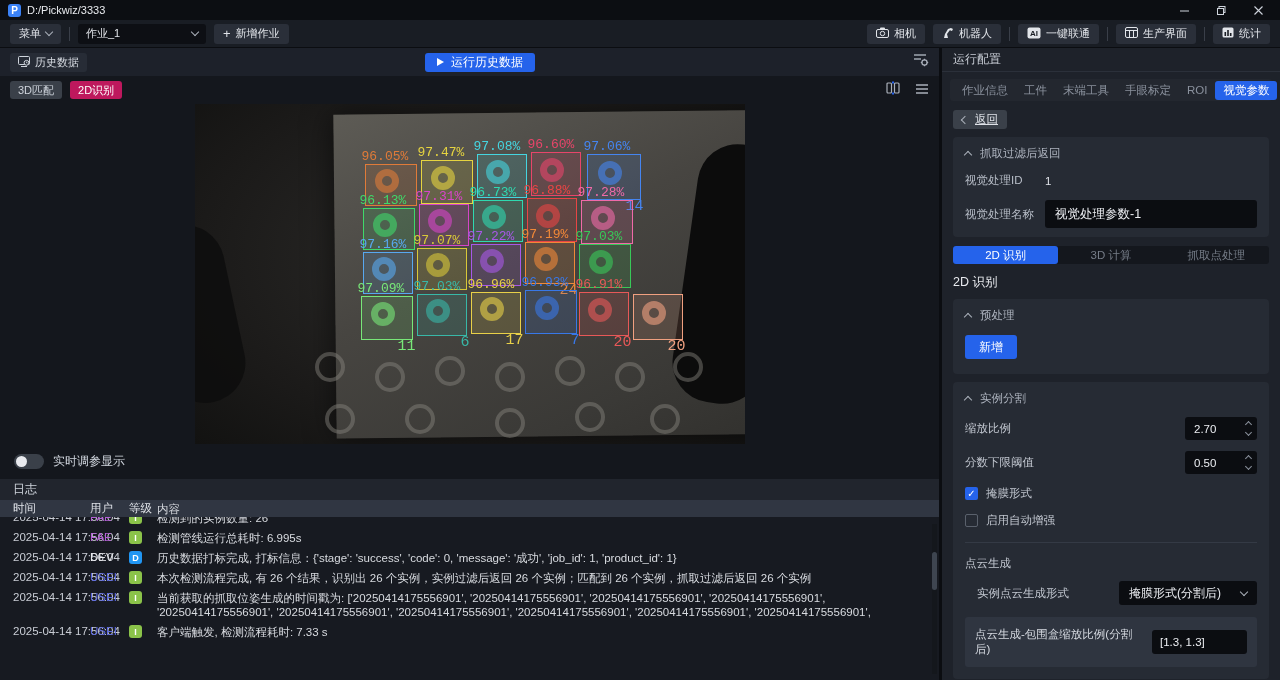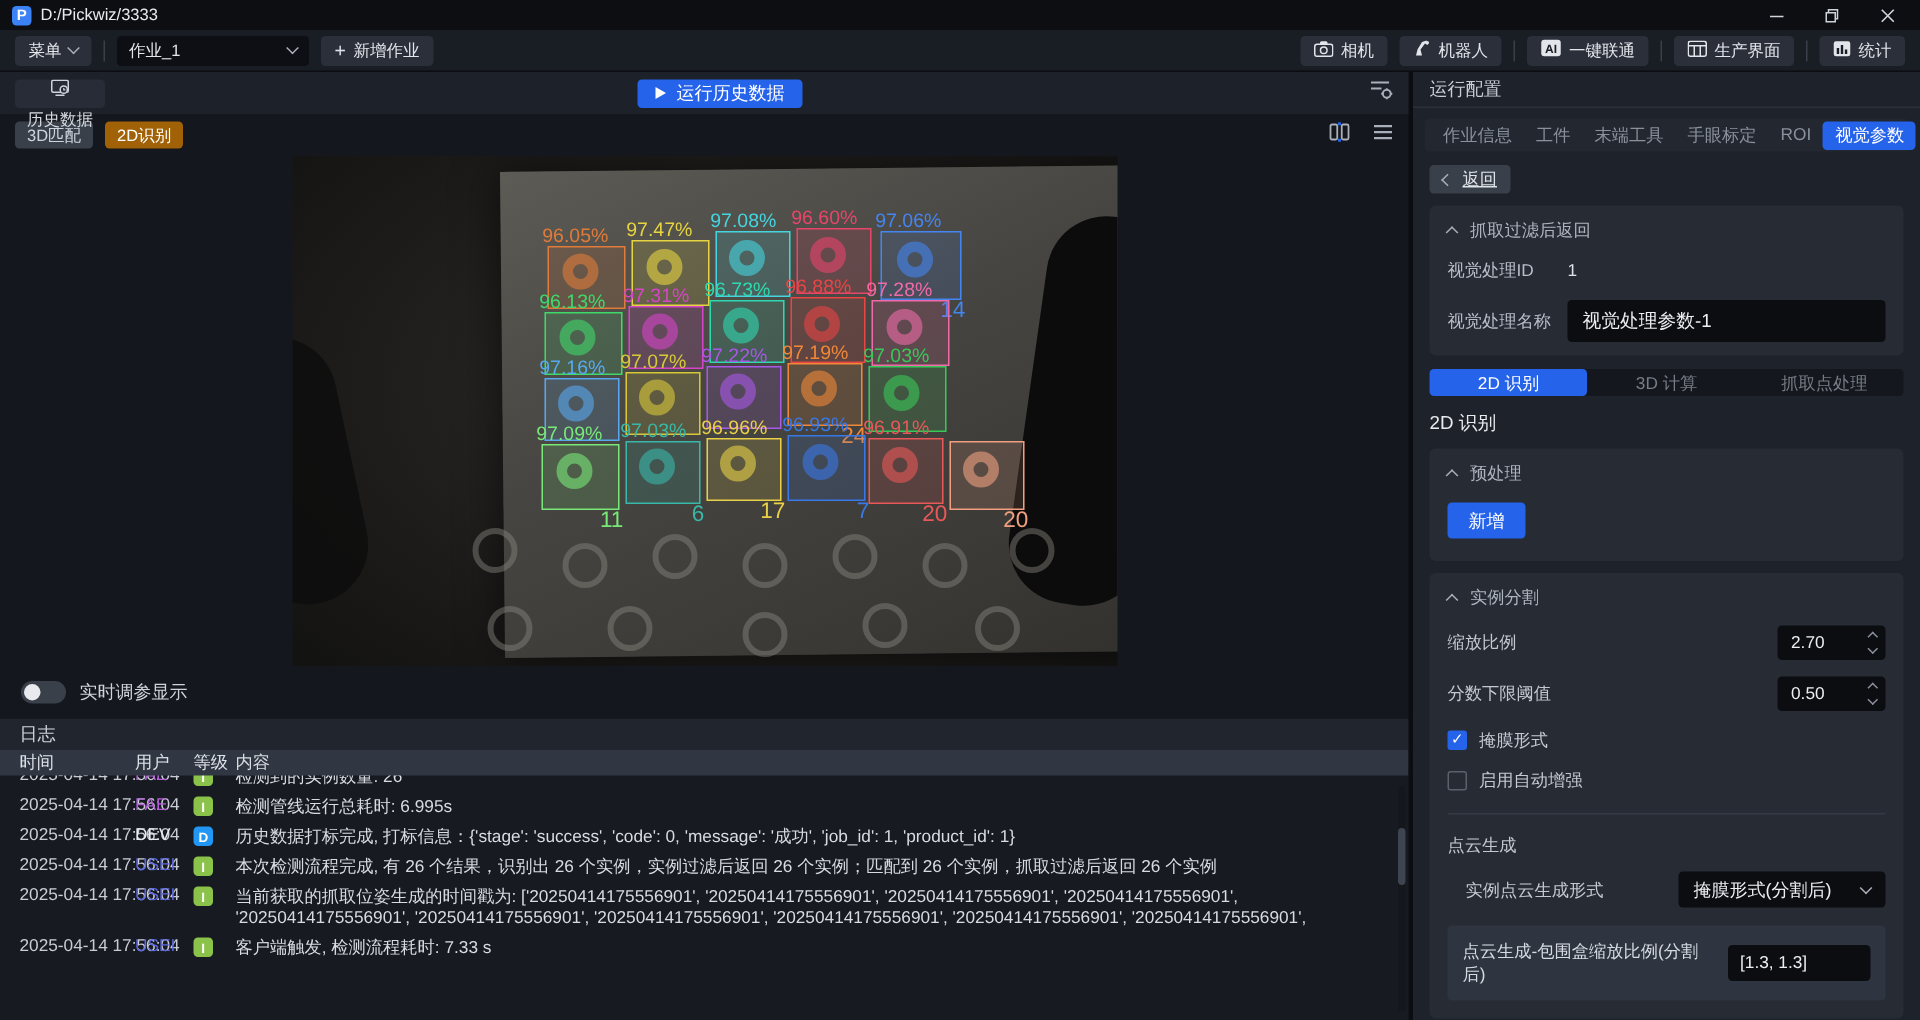--- a/index.html
+++ b/index.html
@@ -30,36 +30,36 @@
   .chev.up { transform:rotate(-135deg); margin-top:3px; }
   .chev.left { transform:rotate(135deg); margin:0 2px 0 0; }
   .plus { font-size:13px; line-height:1; color:#dfe2e8; }
 
   
   .content { flex:1; display:flex; background:#0b0d11; gap:3px; }
   .left-panel { width:939px; display:flex; flex-direction:column; background:#14171d; }
 
   .history-bar { height:28px; background:#1d212a; display:flex; align-items:center; padding:0 10px; position:relative; flex:none; }
   .chip { background:#272c36; border-radius:3px; height:19px; padding:0 8px; display:flex; align-items:center;
-    gap:5px; font-size:11px; color:#d6dae1;flex-direction:column; }
+    gap:5px; font-size:11px; color:#d6dae1; }
   .run-btn { position:absolute; left:425px; background:#2563eb; color:#fff; border-radius:3px; height:19px;
     padding:0 12px; display:flex; align-items:center; gap:7px; font-size:12px; cursor:pointer; }
   .play { width:0; height:0; border-left:7px solid #fff; border-top:4.5px solid transparent; border-bottom:4.5px solid transparent; }
   .list-gear { margin-left:auto; cursor:pointer; }
 
   .view-tabs { height:28px; display:flex; align-items:center; padding:0 10px; gap:8px; flex:none; }
   .vtab { border-radius:3px; height:18px; padding:0 8px; display:flex; align-items:center; font-size:11px; cursor:pointer; }
   .vtab.inactive { background:#3a4049; color:#cfd4dc; }
-  .vtab.active { background:#a16207; color:#fff; }
+  .vtab.active { background:#be185d; color:#fff; }
   .vt-icons { margin-left:auto; display:flex; gap:14px; align-items:center; }
 
   
   .viewer { height:340px; display:flex; justify-content:center; flex:none; }
   .photo { position:relative; width:550px; height:340px; background:
-    radial-gradient(ellipse at 55% 45%, #2e2d2b 0%, #1b1a19 70%, #121211 100%); overflow:hidden; }
+    radial-gradient(ellipse at 55% 45%, #2e2d2b 0%, #1b1a19 70%, #121211 100%); overflow:hidden;font-family:Liberation Mono, monospace; }
   .board { position:absolute; left:140px; top:8px; width:500px; height:324px;
     background:linear-gradient(155deg,#5d5b55 0%,#474541 40%,#3a3936 75%,#2f2e2b 100%);
     transform:rotate(-0.6deg); box-shadow:0 0 30px rgba(0,0,0,.6); }
   .cable { position:absolute; background:#0c0c0c; border-radius:40px; }
   .cable.c1 { right:-30px; top:40px; width:90px; height:260px; transform:rotate(8deg); }
   .cable.c2 { left:-40px; top:120px; width:80px; height:180px; transform:rotate(-12deg); opacity:.8; }
   .bg-ring { position:absolute; width:30px; height:30px; border:4px solid #8a8880; border-radius:50%; opacity:.45; }
   .det { position:absolute; border:1.5px solid; }
   .det-ring { position:absolute; left:50%; top:50%; width:24px; height:24px; margin:-16px 0 0 -16px;
     border:7px solid; border-radius:50%; opacity:.6; }

